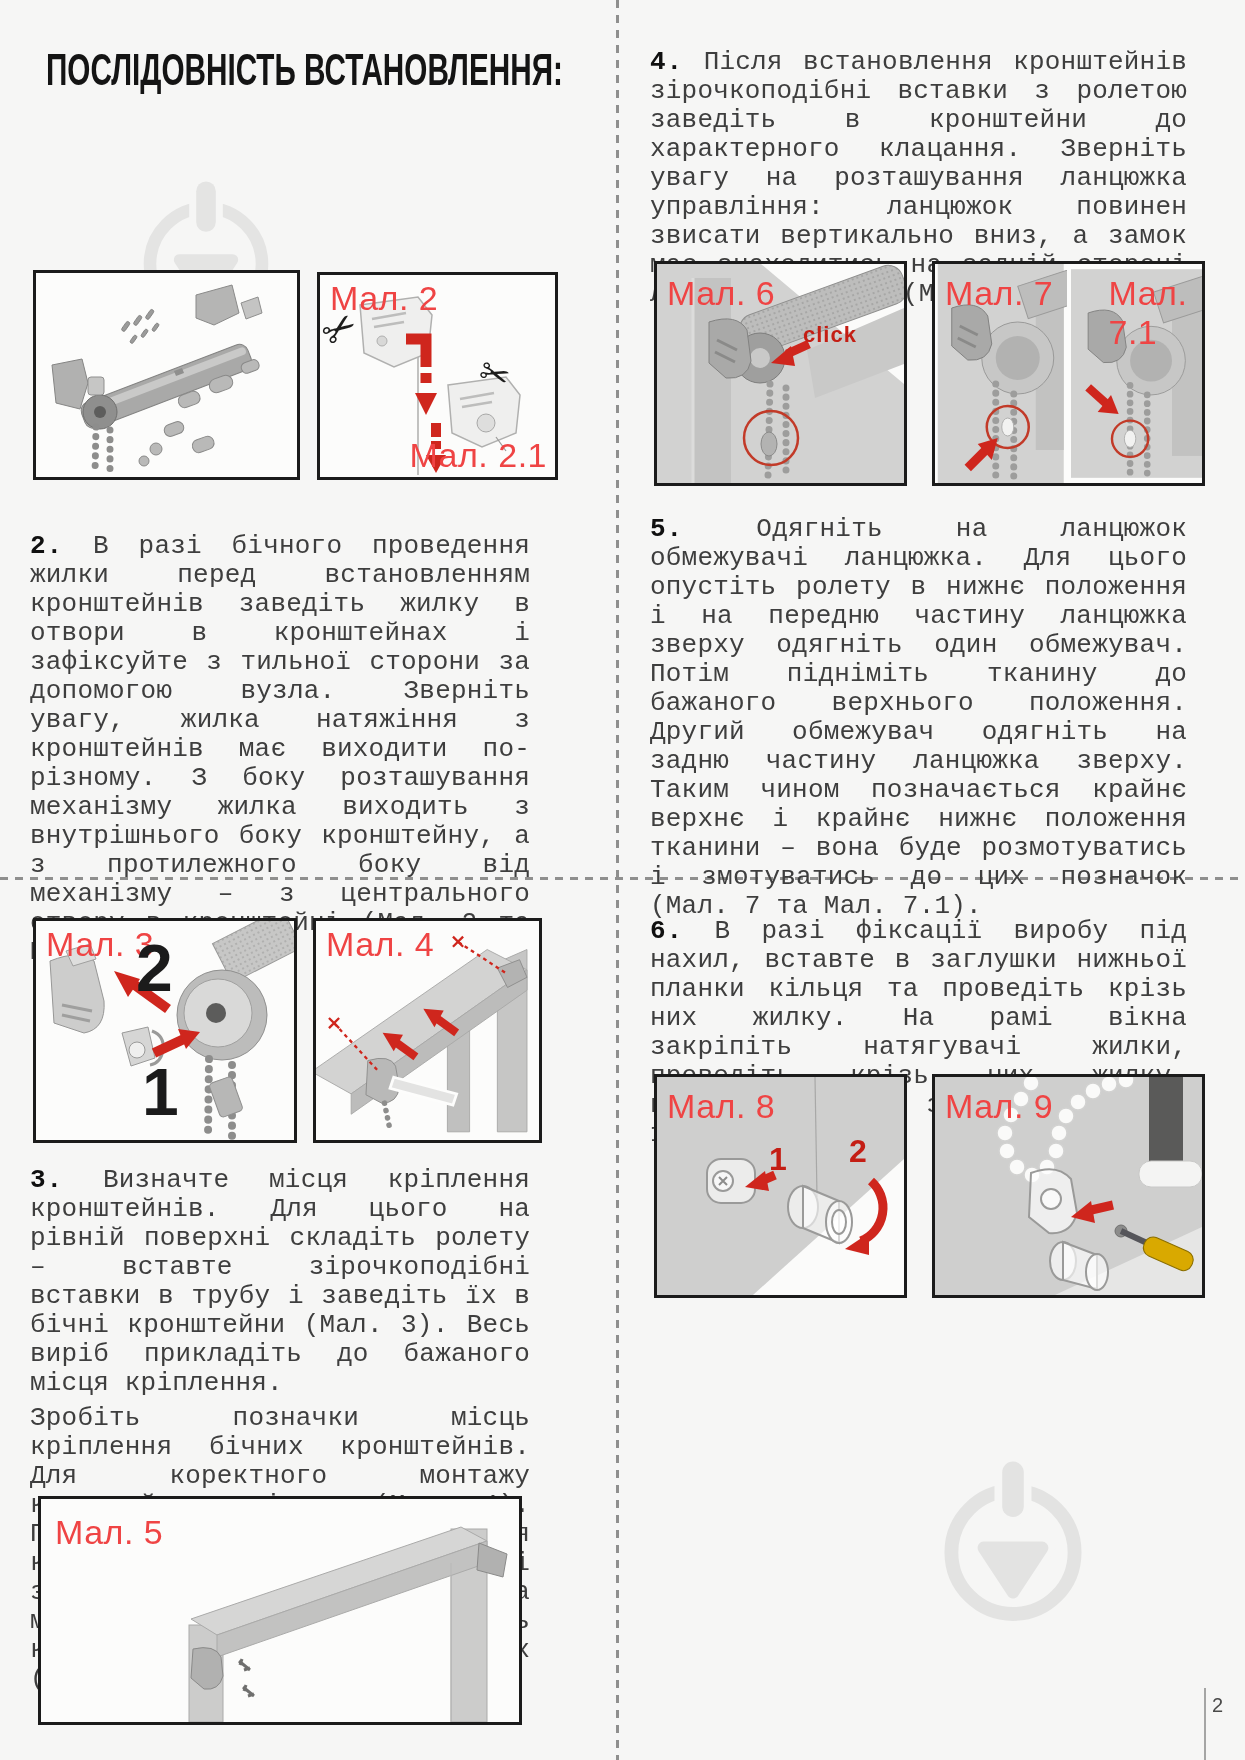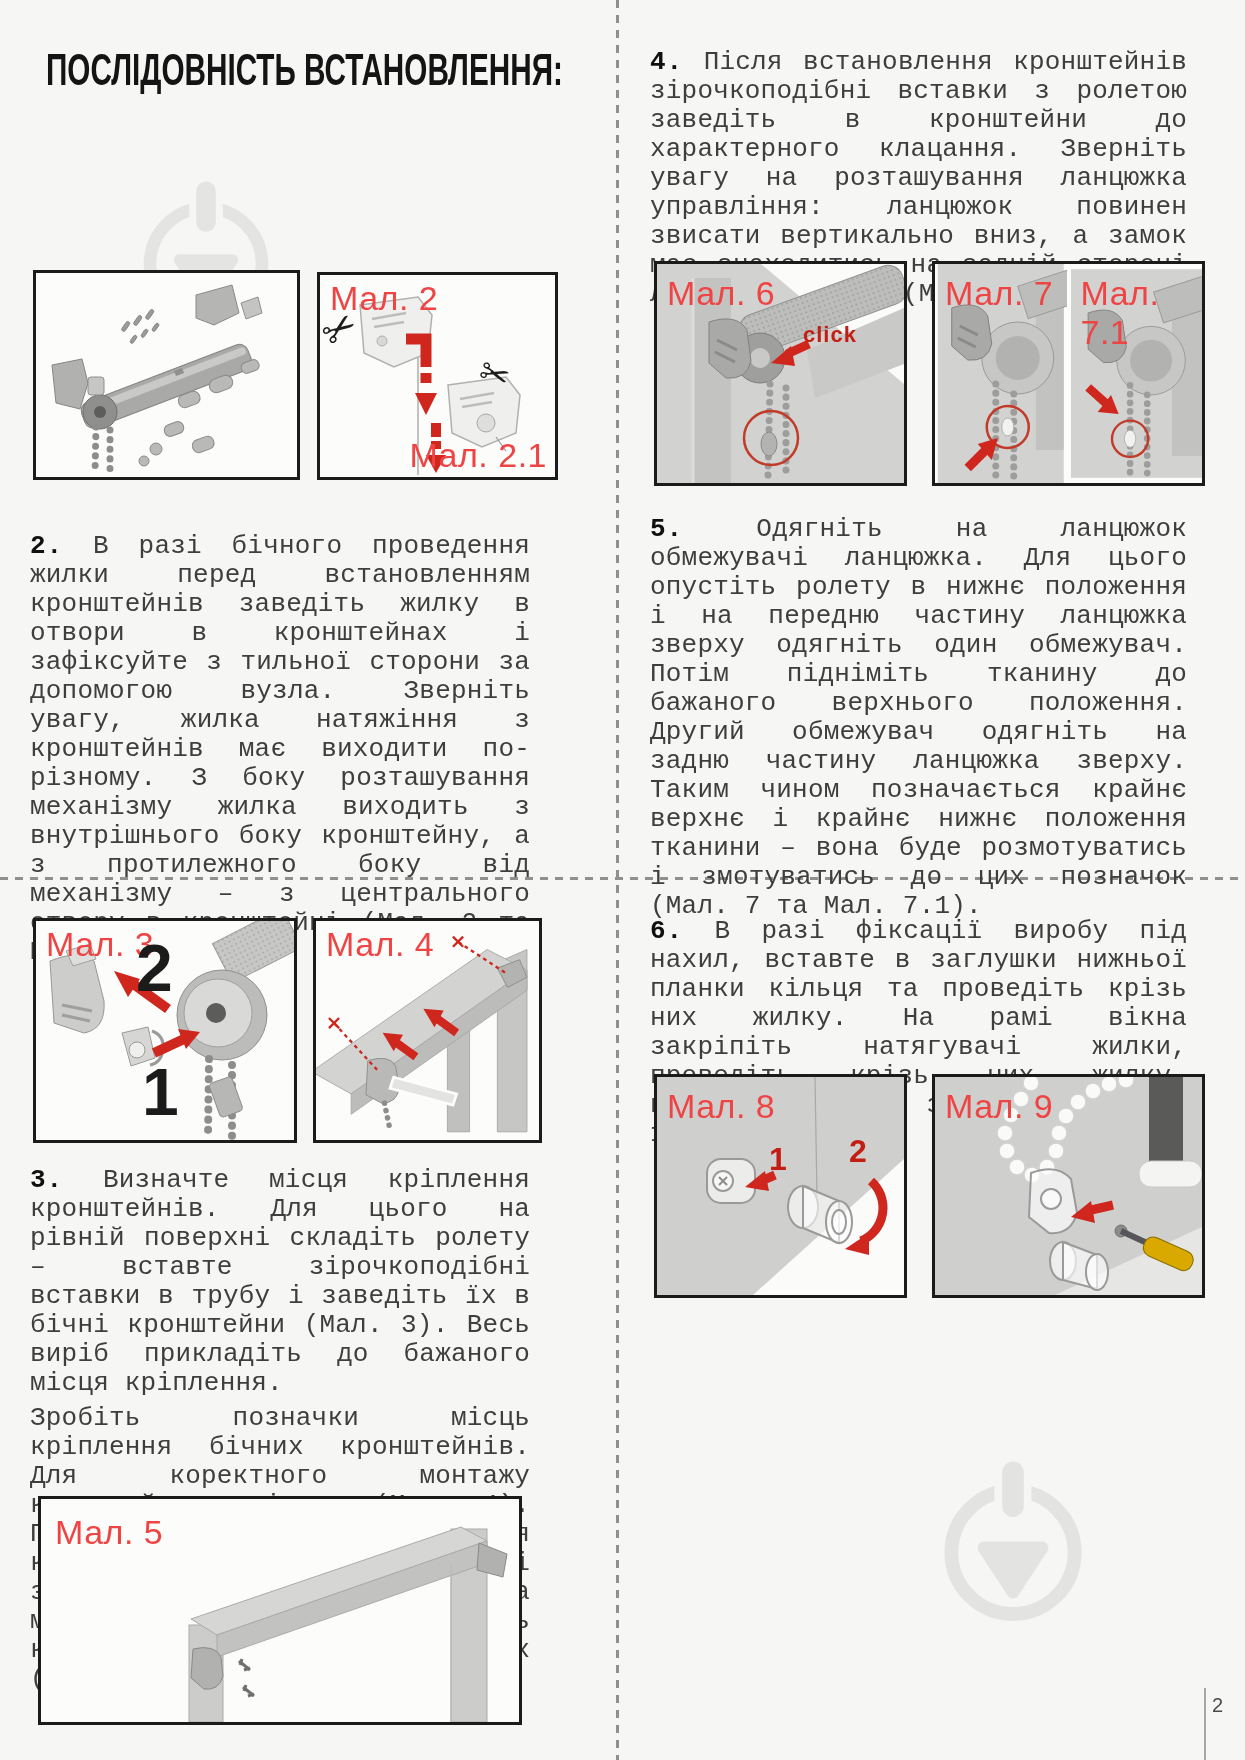--- a/index.html
+++ b/index.html
@@ -255,21 +255,21 @@
           <line x1="58" y1="120" x2="58" y2="214" stroke="#9d9d9c" stroke-width="7" stroke-dasharray="0.1 9" stroke-linecap="round"></line>
           <line x1="76" y1="130" x2="76" y2="214" stroke="#9d9d9c" stroke-width="7" stroke-dasharray="0.1 9" stroke-linecap="round"></line>
           <ellipse cx="70" cy="163" rx="6" ry="9" fill="#f2f2f1" stroke="#b0b0af"></ellipse>
           <circle cx="70" cy="163" r="21" fill="none" stroke="#c23a28" stroke-width="2.5"></circle>
           <line x1="30" y1="204" x2="48" y2="186" stroke="#cf261d" stroke-width="9"></line>
           <polygon points="60,174 40,180 54,196" fill="#cf261d"></polygon>
         </svg>
       </div>
       <div class="gap"></div>
       <div class="panel">
-        <span class="figlabel" style="top:10px;">Мал. 7.1</span>
+        <span class="figlabel" style="top:10px;margin-left:28px;">Мал. 7.1</span>
         <svg viewBox="0 0 138 219">
           <rect width="138" height="219" fill="#d2d2d1"></rect>
           <rect x="106" y="26" width="32" height="170" fill="#c2c2c1"></rect>
           <rect x="92" y="22" width="60" height="34" transform="rotate(-18 96 40)" fill="#bdbdbc" stroke="#9a9a99"></rect>
           <circle cx="84" cy="96" r="36" fill="#c7c7c6" stroke="#9a9a99"></circle>
           <circle cx="84" cy="96" r="22" fill="#b2b2b1"></circle>
           <path d="M18 46 q26 -9 36 8 l4 28 q-4 18 -24 16 l-16 -14 Z" fill="#a9a9a8" stroke="#828281"></path>
           <line x1="62" y1="122" x2="62" y2="214" stroke="#9d9d9c" stroke-width="7" stroke-dasharray="0.1 9" stroke-linecap="round"></line>
           <line x1="80" y1="132" x2="80" y2="214" stroke="#9d9d9c" stroke-width="7" stroke-dasharray="0.1 9" stroke-linecap="round"></line>
           <ellipse cx="62" cy="178" rx="6" ry="9" fill="#f2f2f1" stroke="#b0b0af"></ellipse>

